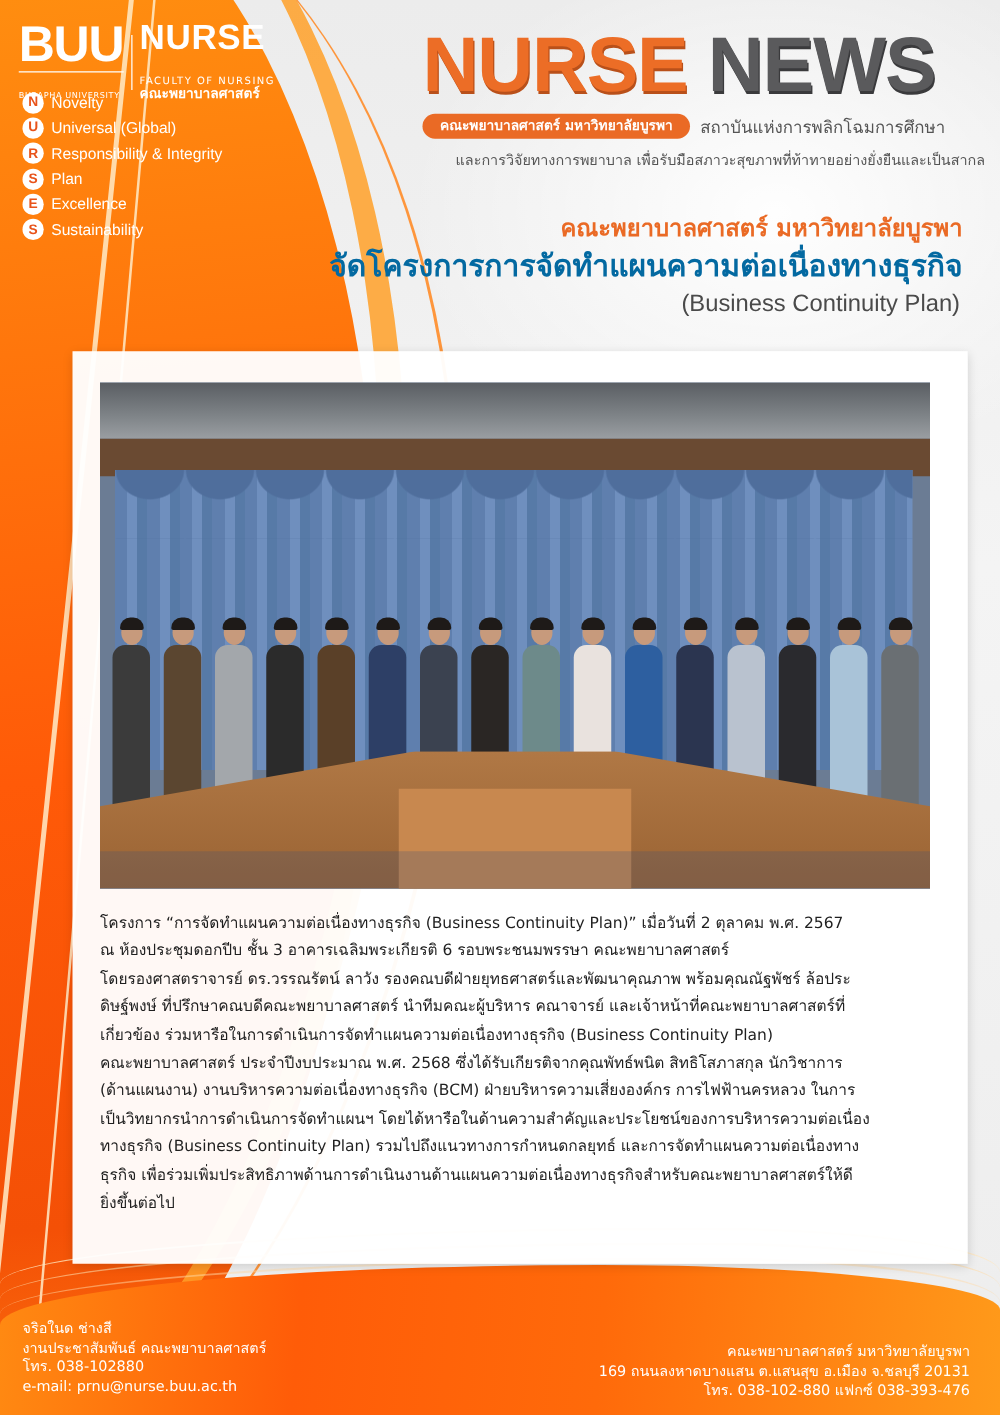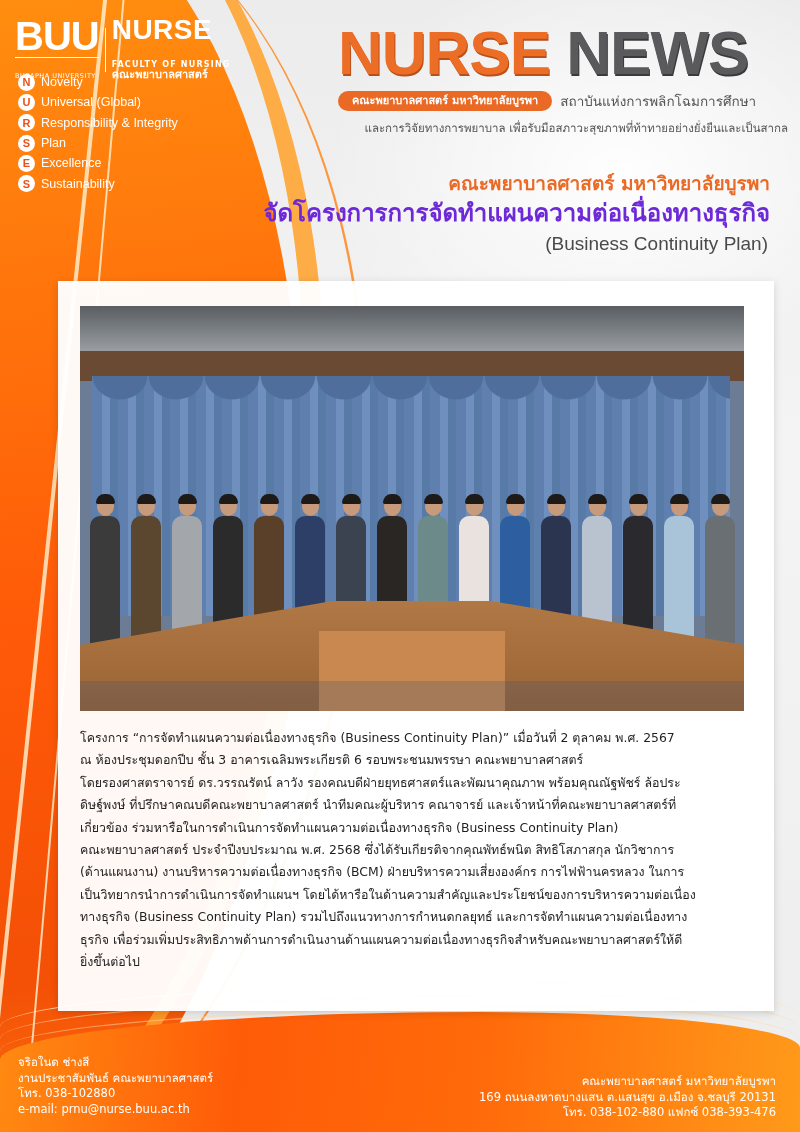--- a/index.html
+++ b/index.html
@@ -56,21 +56,21 @@
   .bg-footer-wave.w3 { bottom: 36px; border-top-color: rgba(255,220,170,0.5); }
 
   
   .brand { position: absolute; left: 15px; top: 16px; display: flex; align-items: center; }
   .brand-buu { color: #fff; }
   .brand-buu .big { font-family: "Liberation Sans", sans-serif; font-weight: 700; font-size: 40px; line-height: 38px; letter-spacing: -1px; }
   .brand-buu .small { font-size: 6.5px; letter-spacing: 0.5px; border-top: 1px solid #fff; margin-top: 2px; padding-top: 14px; }
   .brand-divider { width: 1px; height: 44px; background: #fff; margin: 2px 6px 0; }
   .brand-nurse { color: #fff; }
   .brand-nurse .big { font-family: "Liberation Sans", sans-serif; font-weight: 700; font-size: 28px; line-height: 28px; letter-spacing: 0.5px; }
-  .brand-nurse .sub { font-size: 8px; font-weight: 700; letter-spacing: 1.2px; margin-top: 16px; }
+  .brand-nurse .sub { font-size: 8px; font-weight: 400; letter-spacing: 1.2px; margin-top: 16px; }
   .brand-nurse .sub2 { font-size: 11px; font-weight: 700; line-height: 12px; }
 
   .values { position: absolute; left: 18px; top: 72px; }
   .value-row { display: flex; align-items: center; height: 20.3px; }
   .value-badge {
     width: 17px; height: 17px; border-radius: 50%;
     background: #fff; color: #e8531a;
     font-family: "Liberation Sans", sans-serif; font-weight: 700; font-size: 11px;
     display: flex; align-items: center; justify-content: center; margin-right: 6px;
   }
@@ -84,21 +84,21 @@
   .tag-pill {
     background: #ea6a25; color: #fff; border-radius: 10px;
     font-size: 11px; font-weight: 700; padding: 2px 14px; height: 20px; line-height: 16px;
     white-space: nowrap;
   }
   .tag-line { margin-left: 8px; color: #555; font-size: 13.5px; white-space: nowrap; }
   .tag-line2 { position: absolute; right: 12px; top: 119px; color: #555; font-size: 11.5px; white-space: nowrap; }
 
   .headline { position: absolute; right: 30px; top: 170px; text-align: right; }
   .headline .org { color: #ea6a25; font-weight: 700; font-size: 19px; line-height: 26px; }
-  .headline .title { color: #6d28d9; font-weight: 700; font-size: 24px; line-height: 34px; }
+  .headline .title { color: #0369a1; font-weight: 700; font-size: 24px; line-height: 34px; }
   .headline .en { color: #4a4a4a; font-family: "Liberation Sans", sans-serif; font-size: 19px; line-height: 28px; margin-right: 2px; }
 
   
   .card {
     position: absolute; left: 58px; top: 281px; width: 716px; height: 730px;
     background: rgba(255,255,255,0.96);
     box-shadow: 0 2px 8px rgba(0,0,0,0.15);
   }
   .photo {
     position: absolute; left: 22px; top: 25px; width: 664px; height: 405px;

